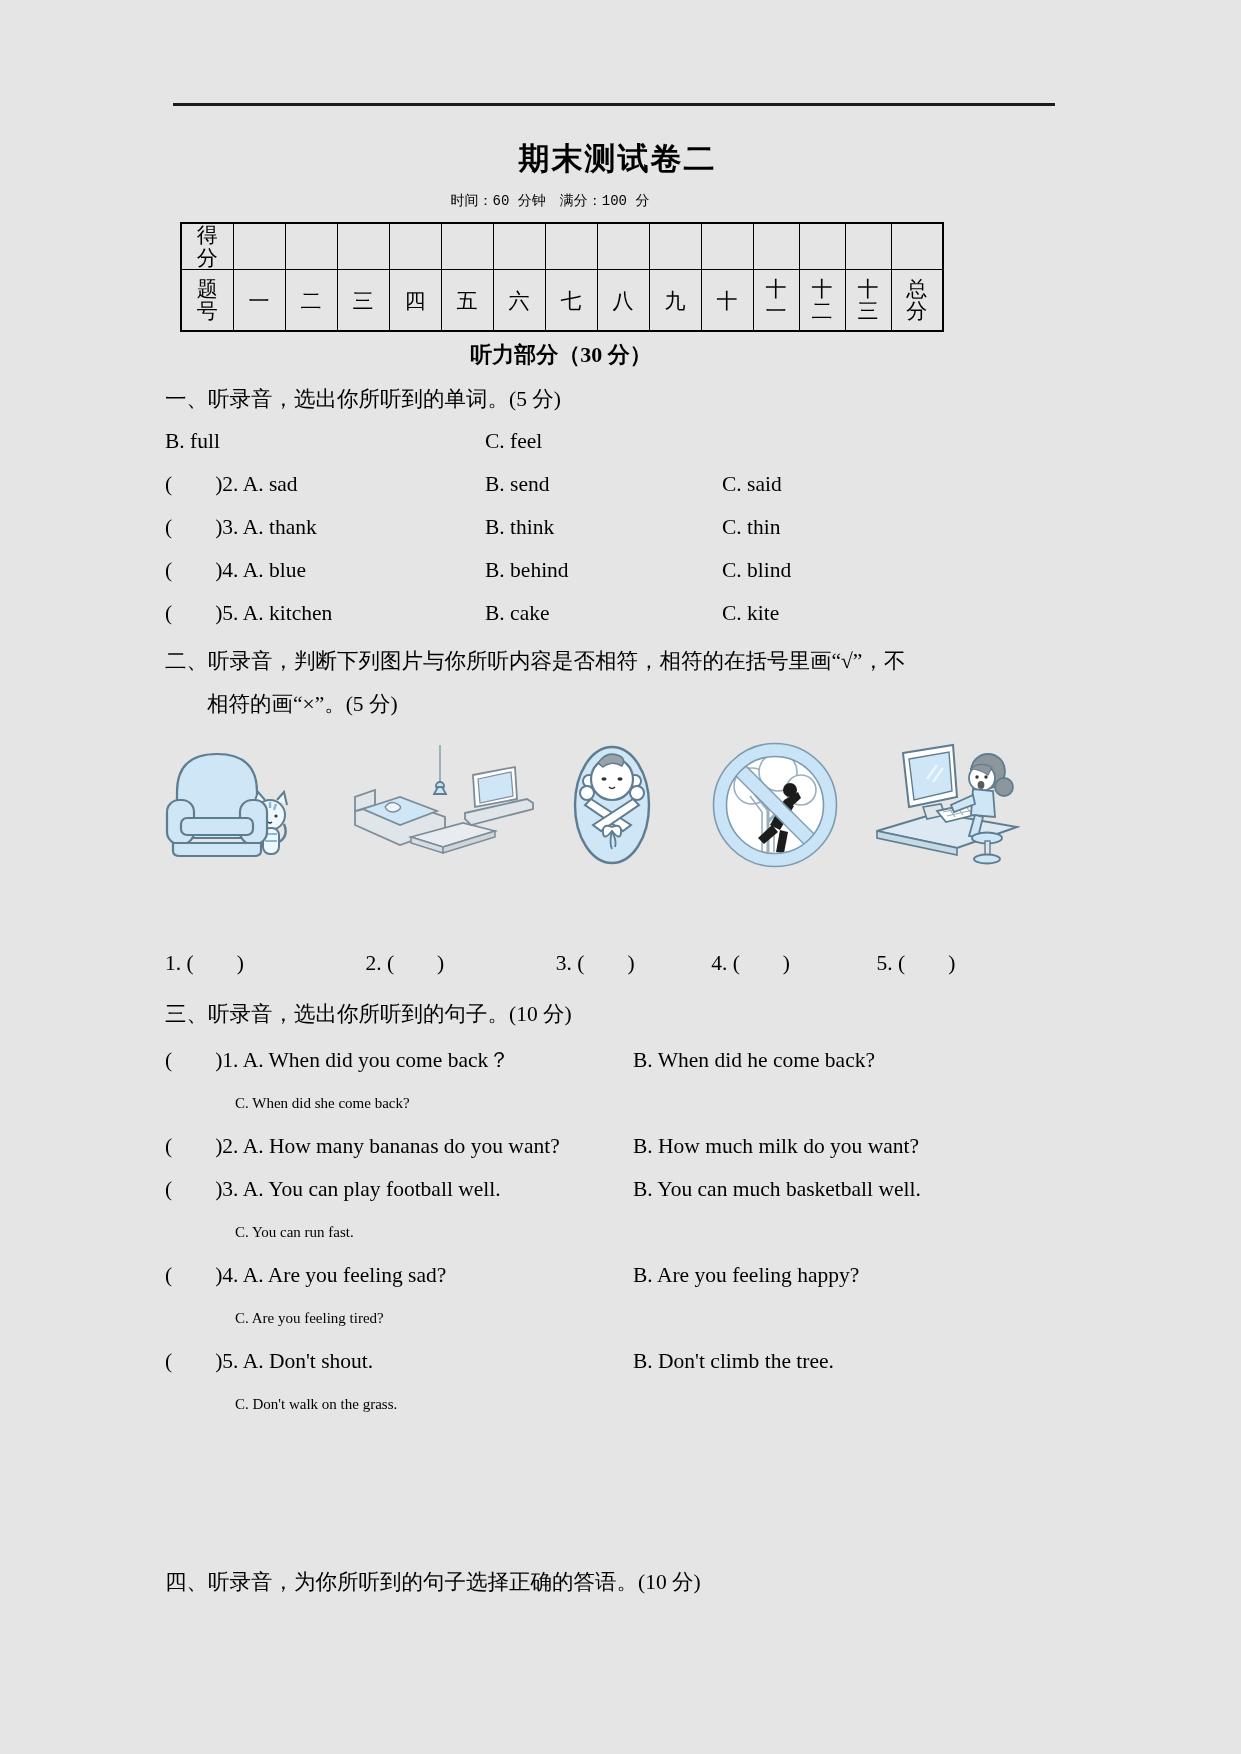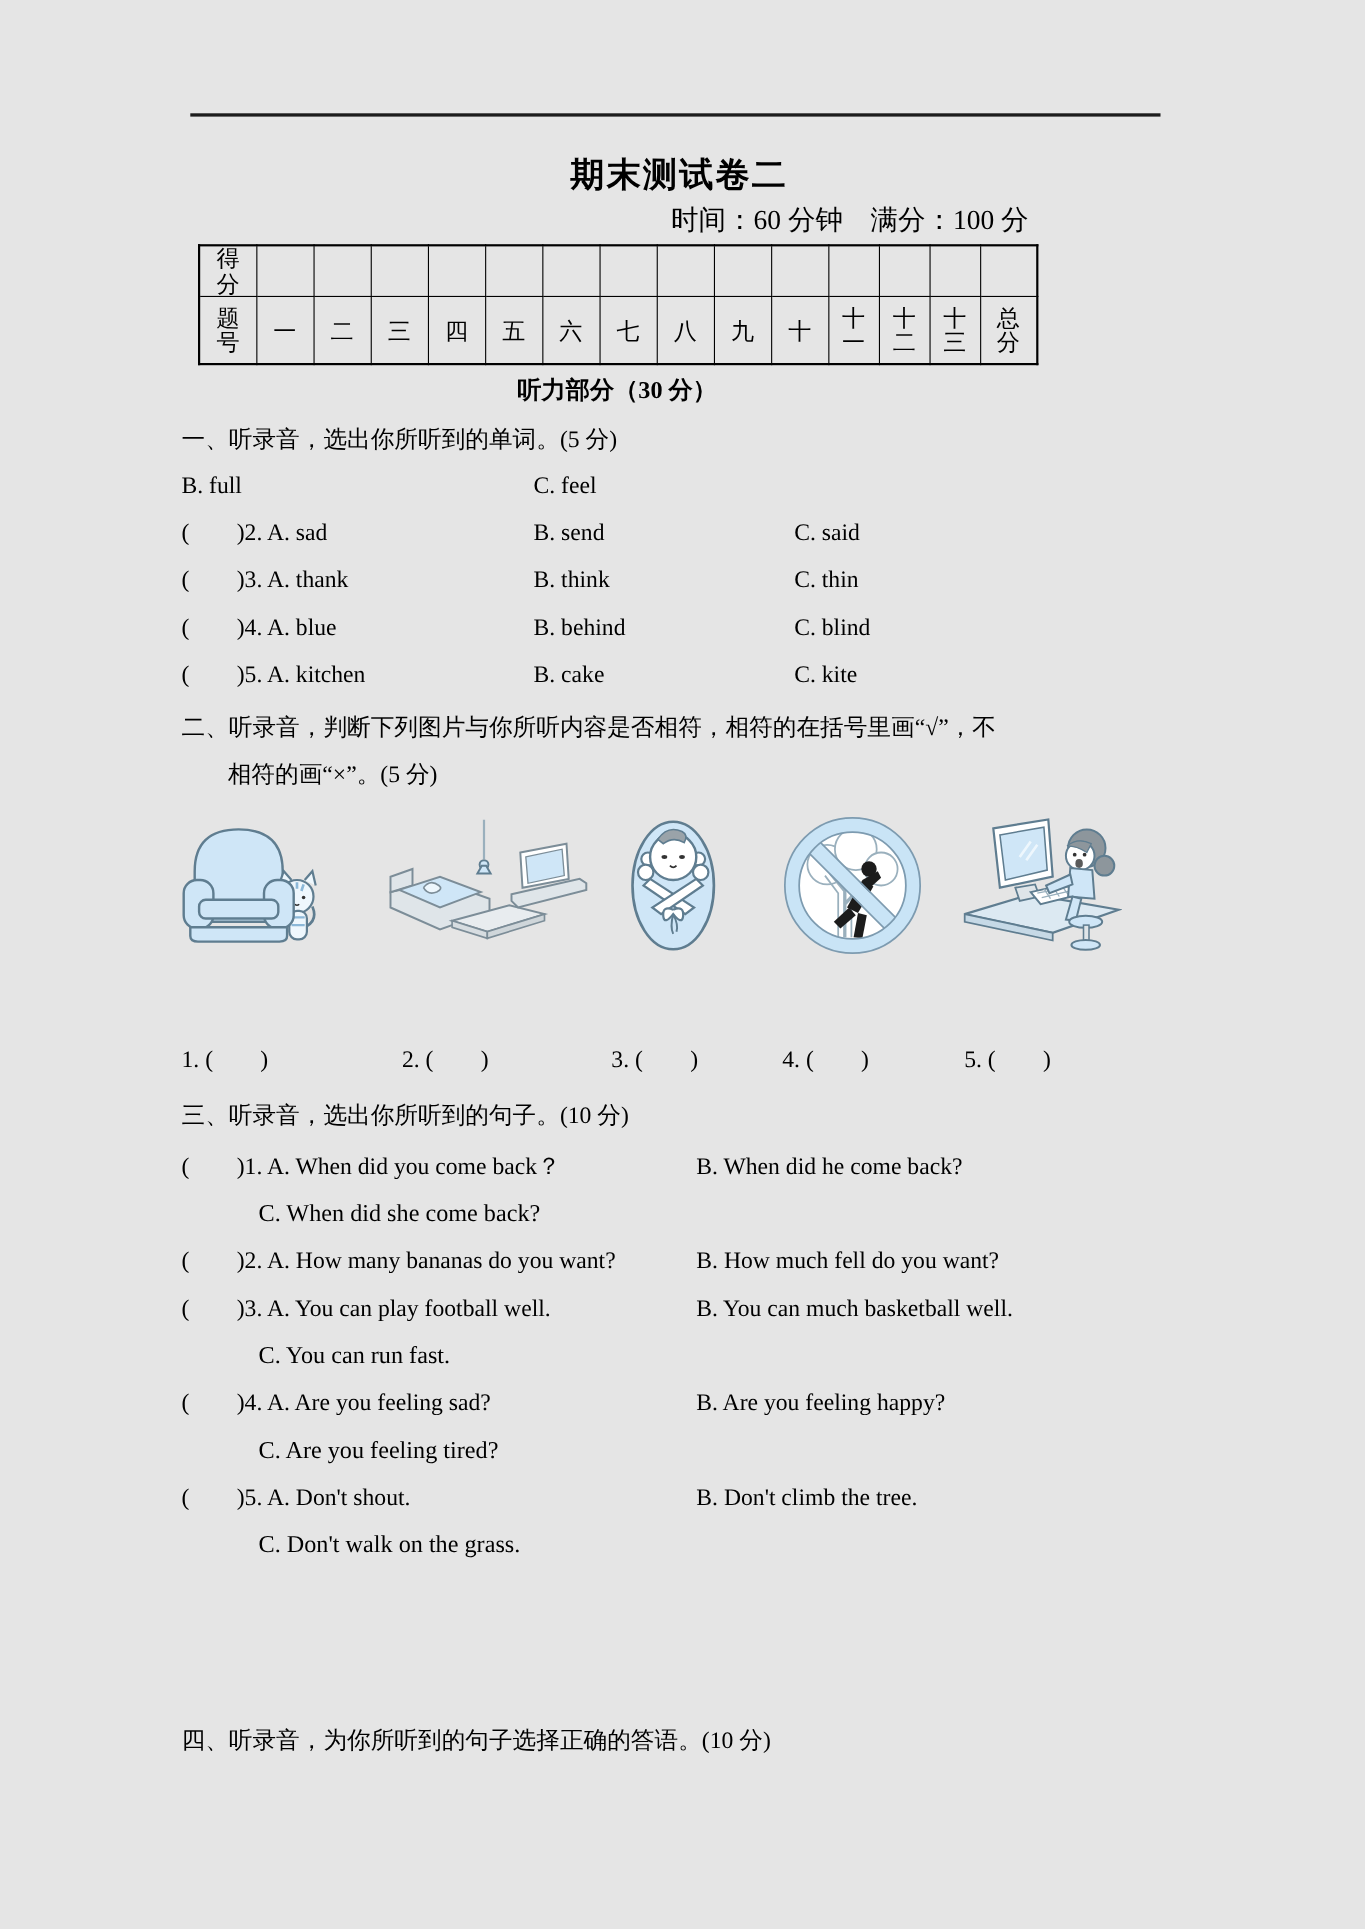--- a/index.html
+++ b/index.html
@@ -10,21 +10,21 @@
   }
   .content { position:absolute; left:165px; top:0; width:905px; }
 
   .top-rule { margin-top:103px; margin-left:8px; width:882px; height:3px; background:#1c1c1c; }
 
   .page-title {
     margin-top:34px; text-align:center;
     font-family:"Liberation Sans","DejaVu Sans",sans-serif;
     font-size:31px; font-weight:bold; letter-spacing:2px; line-height:38px;
   }
-  .exam-meta { margin-top:10px; padding-right:135px; text-align:right; font-size:25px; line-height:26px; }
+  .exam-meta { margin-top:10px; padding-right:135px; text-align:center; font-size:14px; line-height:26px;font-family:Liberation Mono, monospace; }
 
   table.score { border-collapse:collapse; margin-top:8px; margin-left:15px; table-layout:fixed; }
   table.score td {
     border:1.6px solid #000; text-align:center; vertical-align:middle;
     font-size:21px; padding:0;
   }
   table.score { border:2.5px solid #000; }
   td.hdr { height:60px; }
   td.inp { height:44px; }
   .stack { display:inline-block; width:1.12em; line-height:1.08; word-break:break-all; text-align:center; vertical-align:middle; }
@@ -44,21 +44,21 @@
   .pics { margin-top:2px; display:flex; align-items:flex-end; height:150px; }
   .pic { flex:0 0 auto; }
   .pic svg { display:block; }
 
   .answer-row { margin-top:78px; font-size:21.5px; line-height:30px; white-space:nowrap; }
   .answer-row .blank { display:inline-block; }
   .blank.w1{width:195px;} .blank.w2{width:185px;} .blank.w3{width:150px;} .blank.w4{width:160px;}
 
   .sent-rows { margin-top:18px; }
   .sent-line { display:grid; grid-template-columns:429px 1fr; font-size:21.5px; line-height:28px; margin-bottom:15px;gap:39px; }
-  .sent-c { padding-left:70px; font-size:22px; line-height:28px; margin-bottom:15px; }
+  .sent-c { padding-left:70px; font-size:15px; line-height:28px; margin-bottom:15px; }
   .nowrap { white-space:nowrap; }
 </style>
 </head>
 <body>
 
 <div class="sheet">
   <div class="content">
 
     <div class="top-rule"></div>
 
@@ -288,21 +288,21 @@
 
     <div class="sent-rows">
       <div class="sent-line">
         <span class="nowrap"><span>(　　)1.</span> <span>A. When did you come back？</span></span>
         <span class="nowrap">B. When did he come back?</span>
       </div>
       <div class="sent-c">C. When did she come back?</div>
 
       <div class="sent-line">
         <span class="nowrap"><span>(　　)2.</span> <span>A. How many bananas do you want?</span></span>
-        <span class="nowrap">B. How much fell do you want?</span>
+        <span class="nowrap">B. How much milk do you want?</span>
       </div>
 
       <div class="sent-line">
         <span class="nowrap"><span>(　　)3.</span> <span>A. You can play football well.</span></span>
         <span class="nowrap">B. You can much basketball well.</span>
       </div>
       <div class="sent-c">C. You can run fast.</div>
 
       <div class="sent-line">
         <span class="nowrap"><span>(　　)4.</span> <span>A. Are you feeling sad?</span></span>

